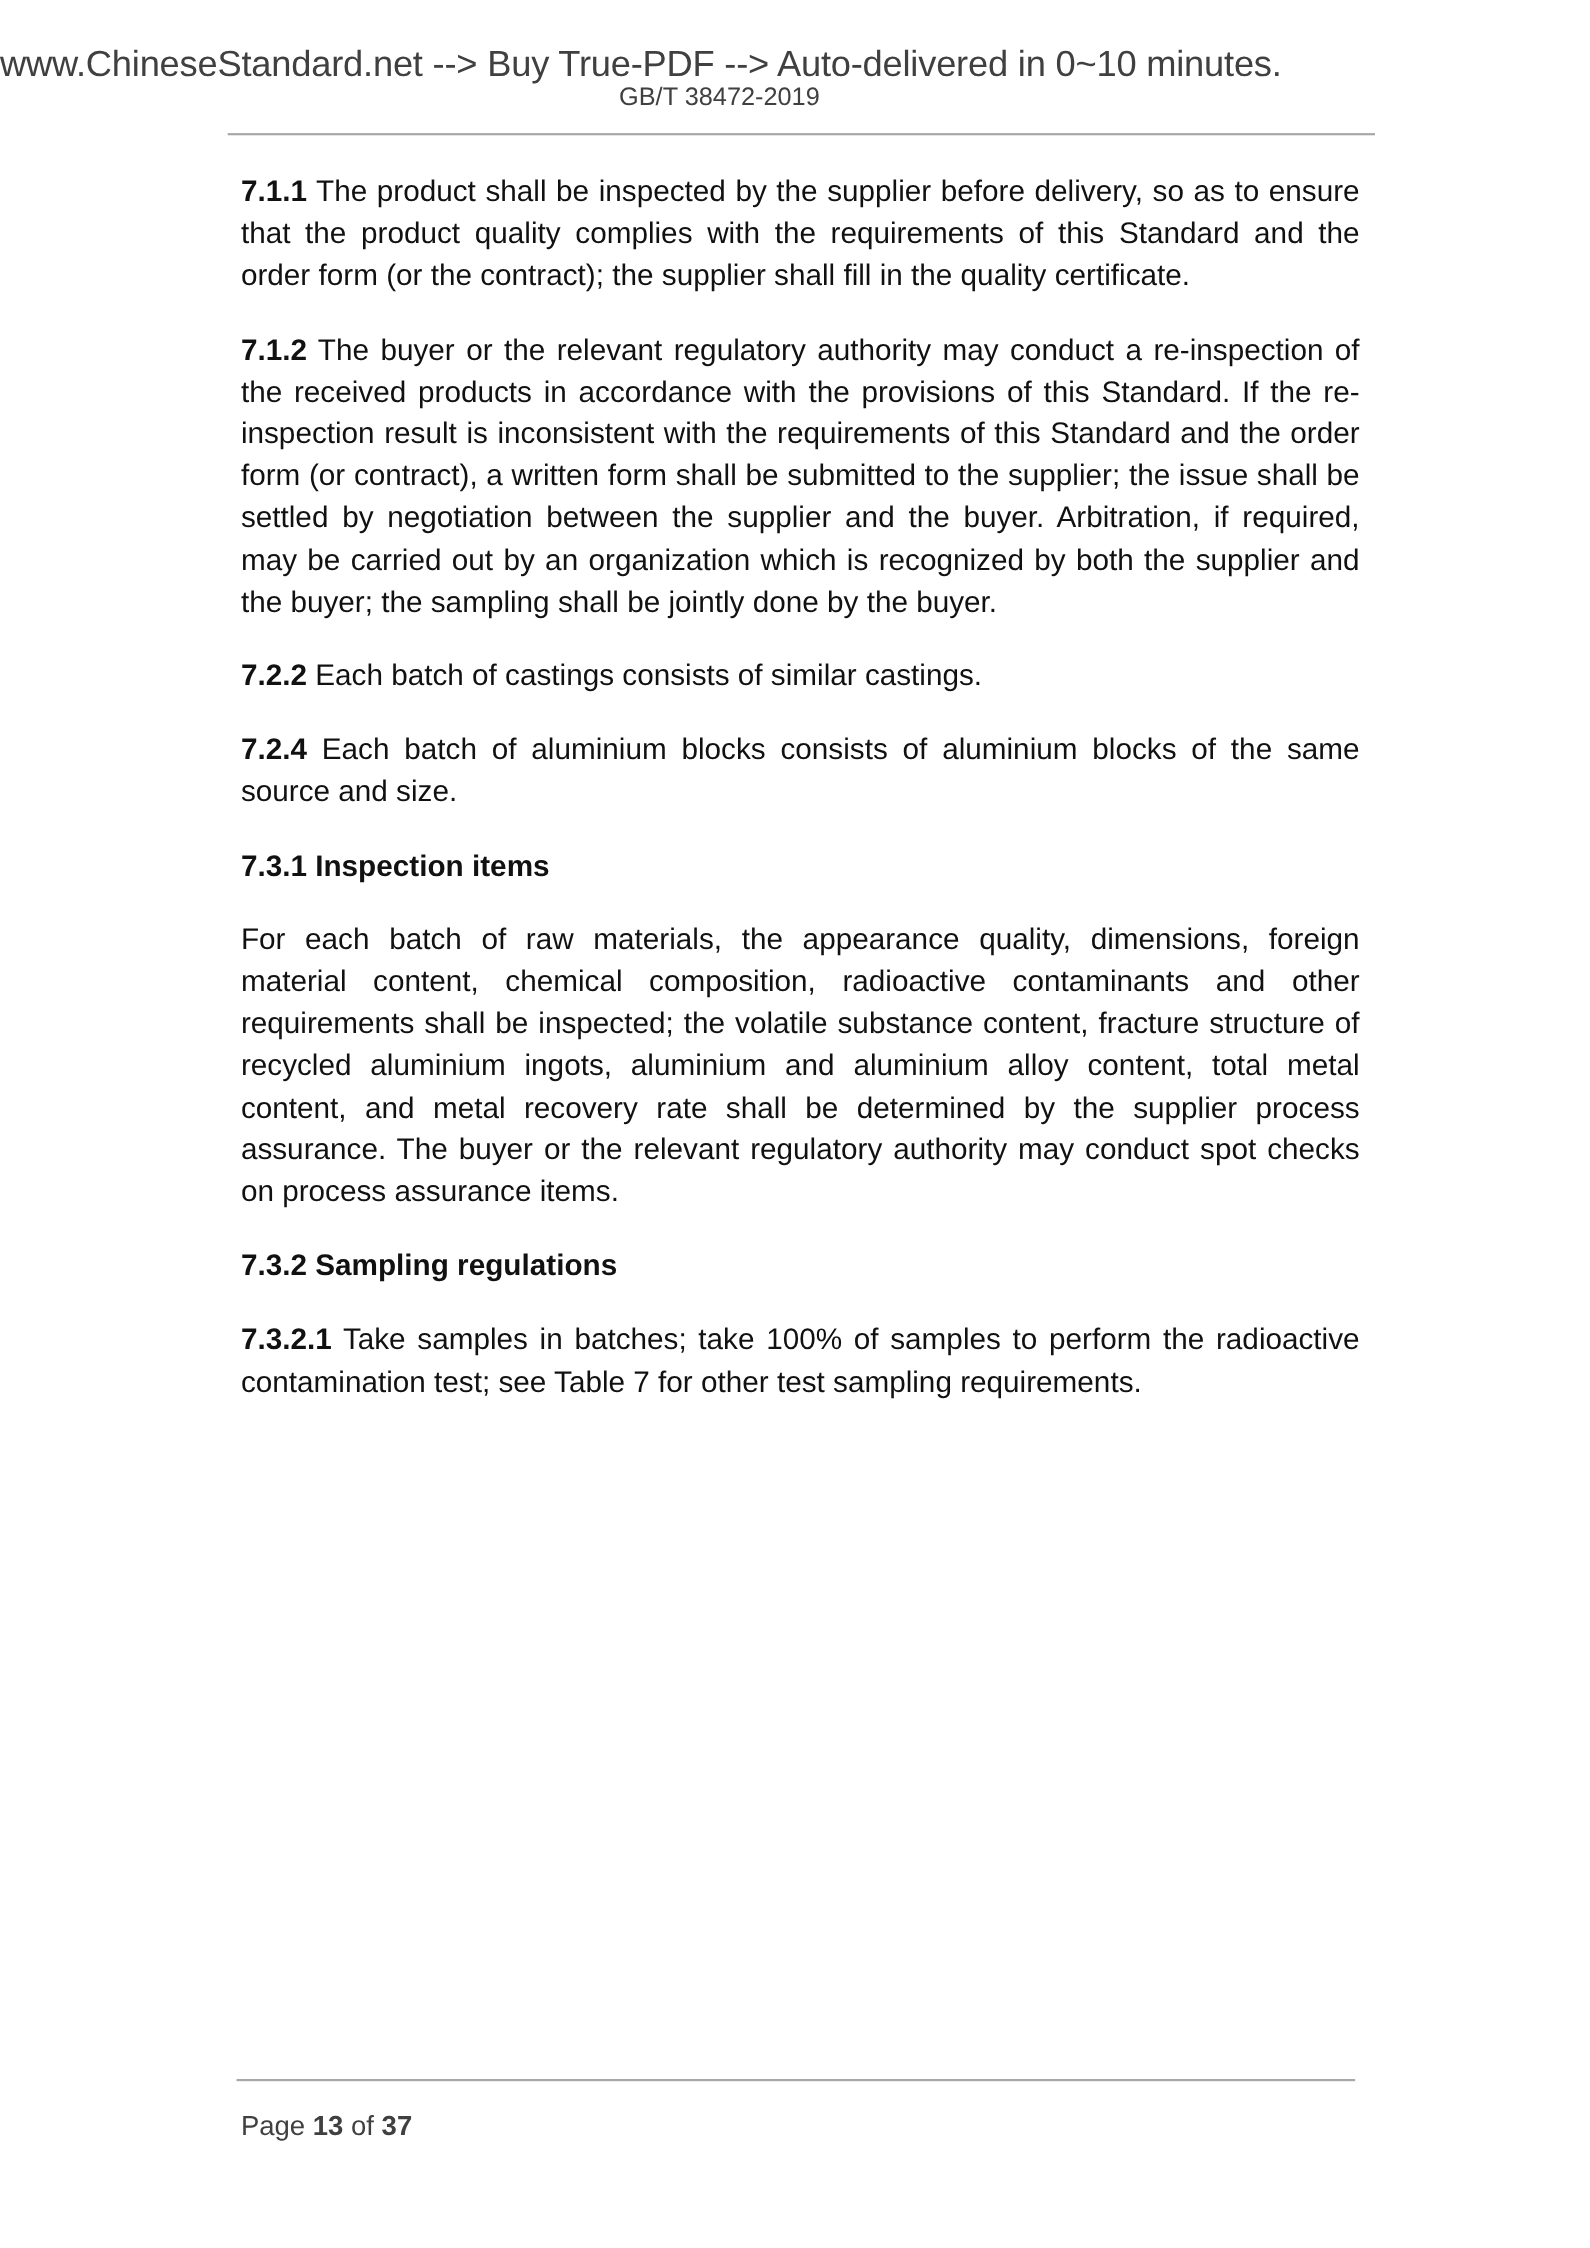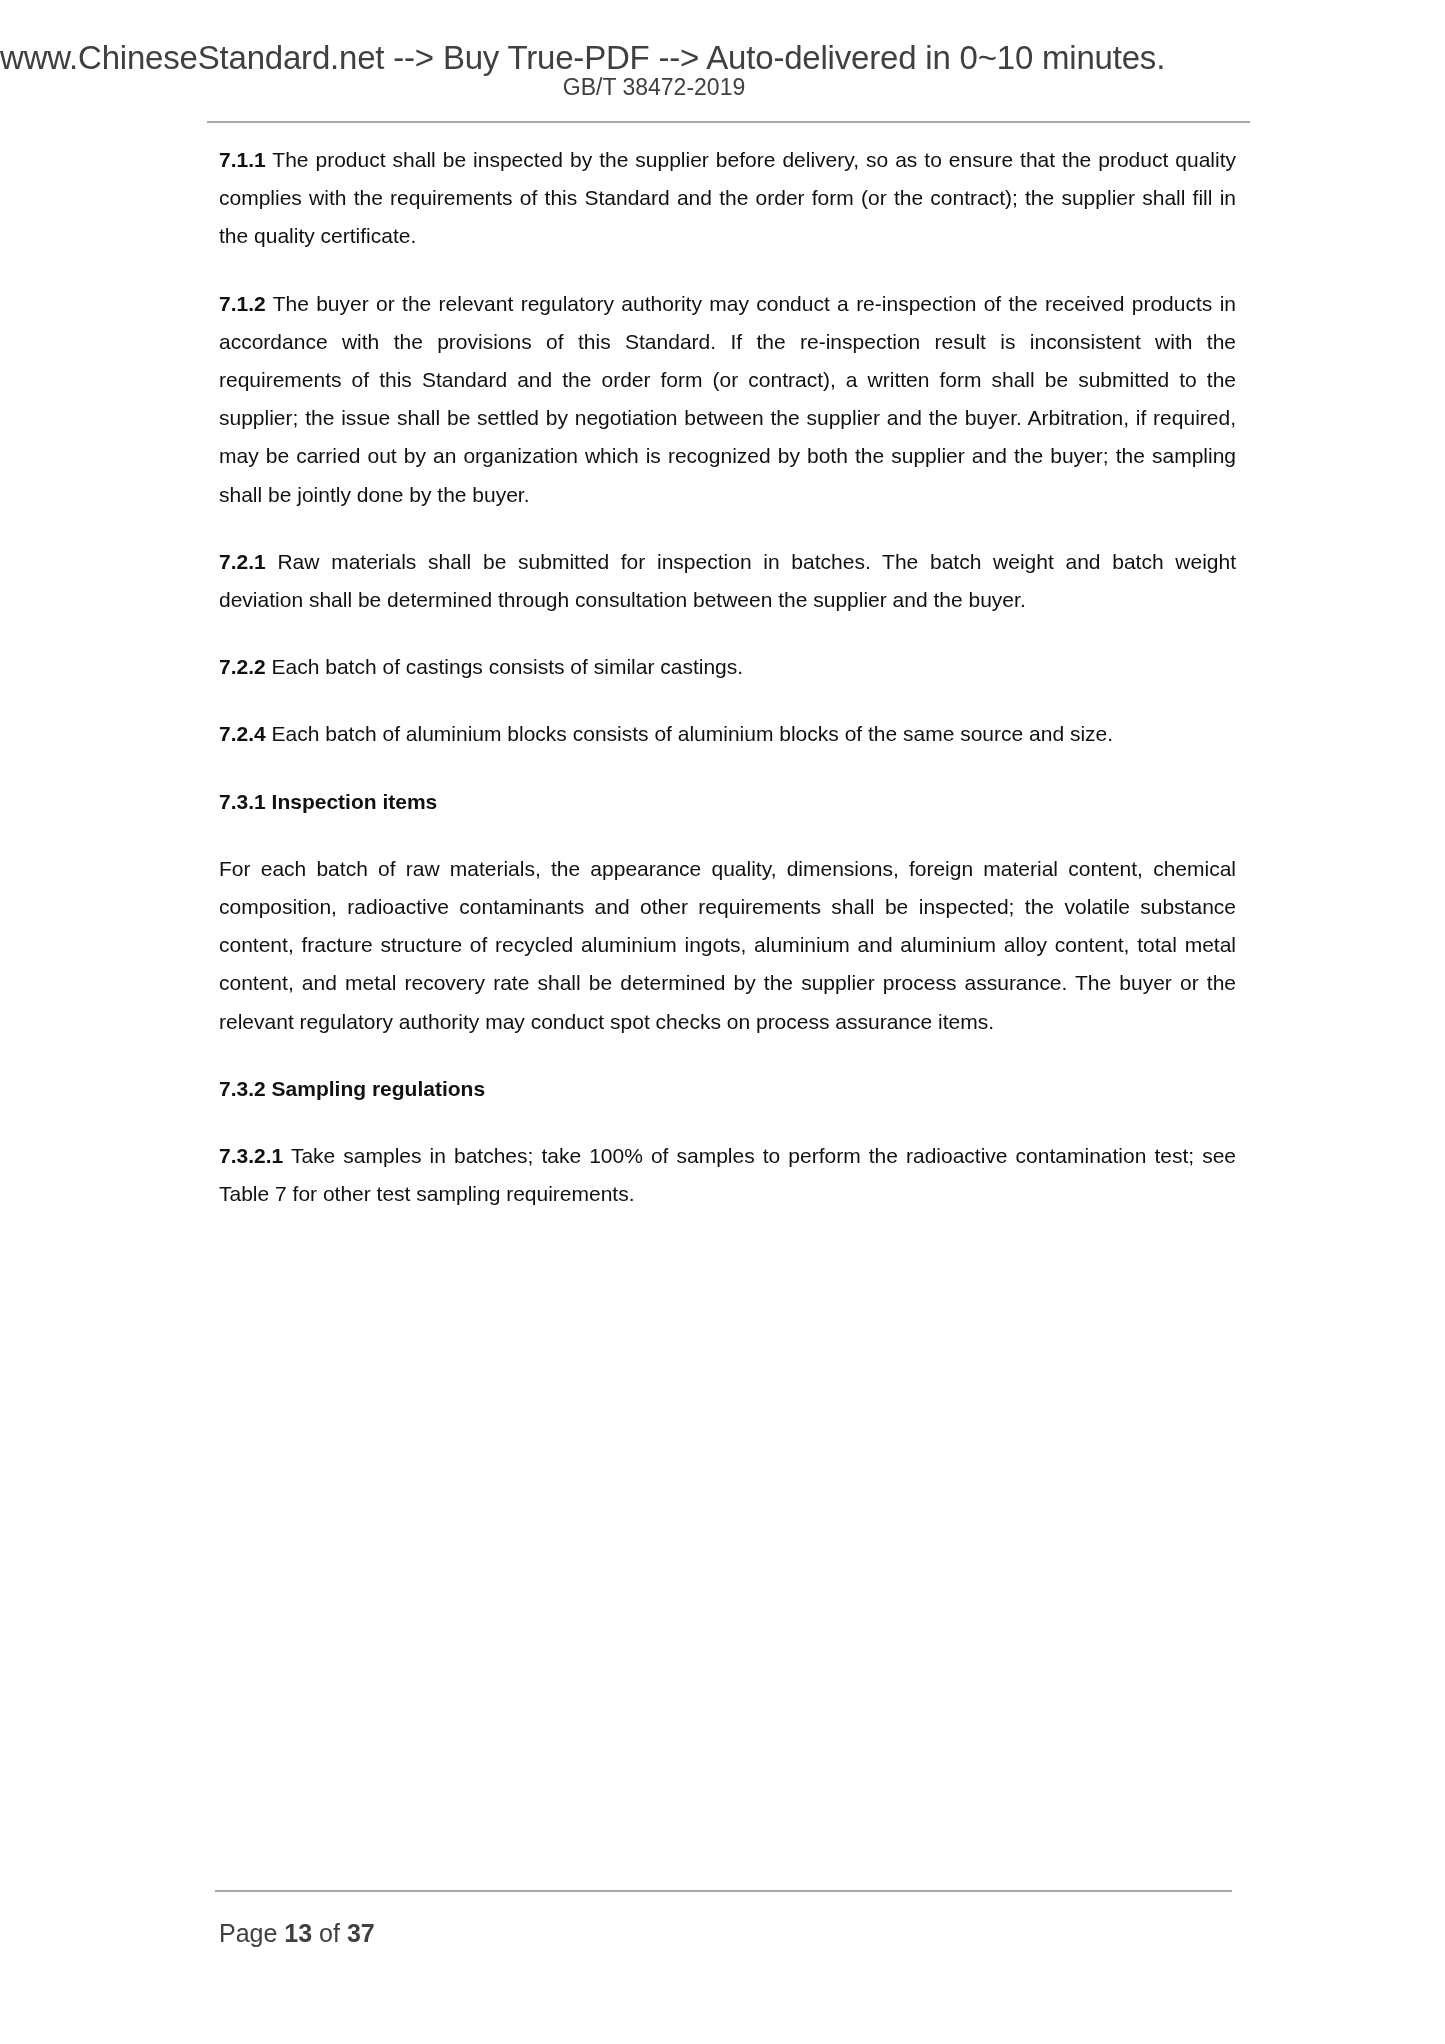--- a/index.html
+++ b/index.html
@@ -14,22 +14,22 @@
     }
     .hdr-sub {
       position: absolute; left: 0; width: 1308px; top: 74px;
       text-align: center; font-size: 23px; color: #404040; line-height: 26px;
     }
     .hdr-line {
       position: absolute; left: 207px; width: 1043px; top: 121px; height: 0;
       border-top: 2px solid #a8a8a8;
     }
     .content {
-      position: absolute; left: 219px; width: 1017px; top: 141px;
-      font-size: 21px; line-height: 38.2px; text-align: justify;
+      position: absolute; left: 219px; width: 1017px; top: 155px;
+      font-size: 27px; line-height: 38.2px; text-align: justify;
     }
     .content p { margin: 0 0 29px 0; }
     .content p.h { font-weight: bold; }
     .content b { font-weight: bold; }
     .ftr-line {
       position: absolute; left: 215px; width: 1017px; top: 1890px; height: 0;
       border-top: 2px solid #a8a8a8;
     }
     .ftr {
       position: absolute; left: 219px; width: 1011px; top: 1918px;
@@ -42,21 +42,20 @@
 </head>
 <body>
 
 <div class="hdr-top">www.ChineseStandard.net --&gt; Buy True-PDF --&gt; Auto-delivered in 0~10 minutes.</div>
 <div class="hdr-sub">GB/T 38472-2019</div>
 <div class="hdr-line"></div>
 
 <div class="content">
   <p><b>7.1.1</b><span> The product shall be inspected by the supplier before delivery, so as to ensure that the product quality complies with the requirements of this Standard and the order form (or the contract); the supplier shall fill in the quality certificate.</span></p>
   <p><b>7.1.2</b><span> The buyer or the relevant regulatory authority may conduct a re-inspection of the received products in accordance with the provisions of this Standard. If the re-inspection result is inconsistent with the requirements of this Standard and the order form (or contract), a written form shall be submitted to the supplier; the issue shall be settled by negotiation between the supplier and the buyer. Arbitration, if required, may be carried out by an organization which is recognized by both the supplier and the buyer; the sampling shall be jointly done by the buyer.</span></p>
-  <p><b>7.2.1</b><span> Raw materials shall be submitted for inspection in batches. The batch weight and batch weight deviation shall be determined through consultation between the supplier and the buyer.</span></p>
   <p><b>7.2.2</b><span> Each batch of castings consists of similar castings.</span></p>
   <p><b>7.2.4</b><span> Each batch of aluminium blocks consists of aluminium blocks of the same source and size.</span></p>
   <p class="h">7.3.1 Inspection items</p>
   <p>For each batch of raw materials, the appearance quality, dimensions, foreign material content, chemical composition, radioactive contaminants and other requirements shall be inspected; the volatile substance content, fracture structure of recycled aluminium ingots, aluminium and aluminium alloy content, total metal content, and metal recovery rate shall be determined by the supplier process assurance. The buyer or the relevant regulatory authority may conduct spot checks on process assurance items.</p>
   <p class="h">7.3.2 Sampling regulations</p>
   <p><b>7.3.2.1</b><span> Take samples in batches; take 100% of samples to perform the radioactive contamination test; see Table 7 for other test sampling requirements.</span></p>
 </div>
 
 <div class="ftr-line"></div>
 <div class="ftr">

